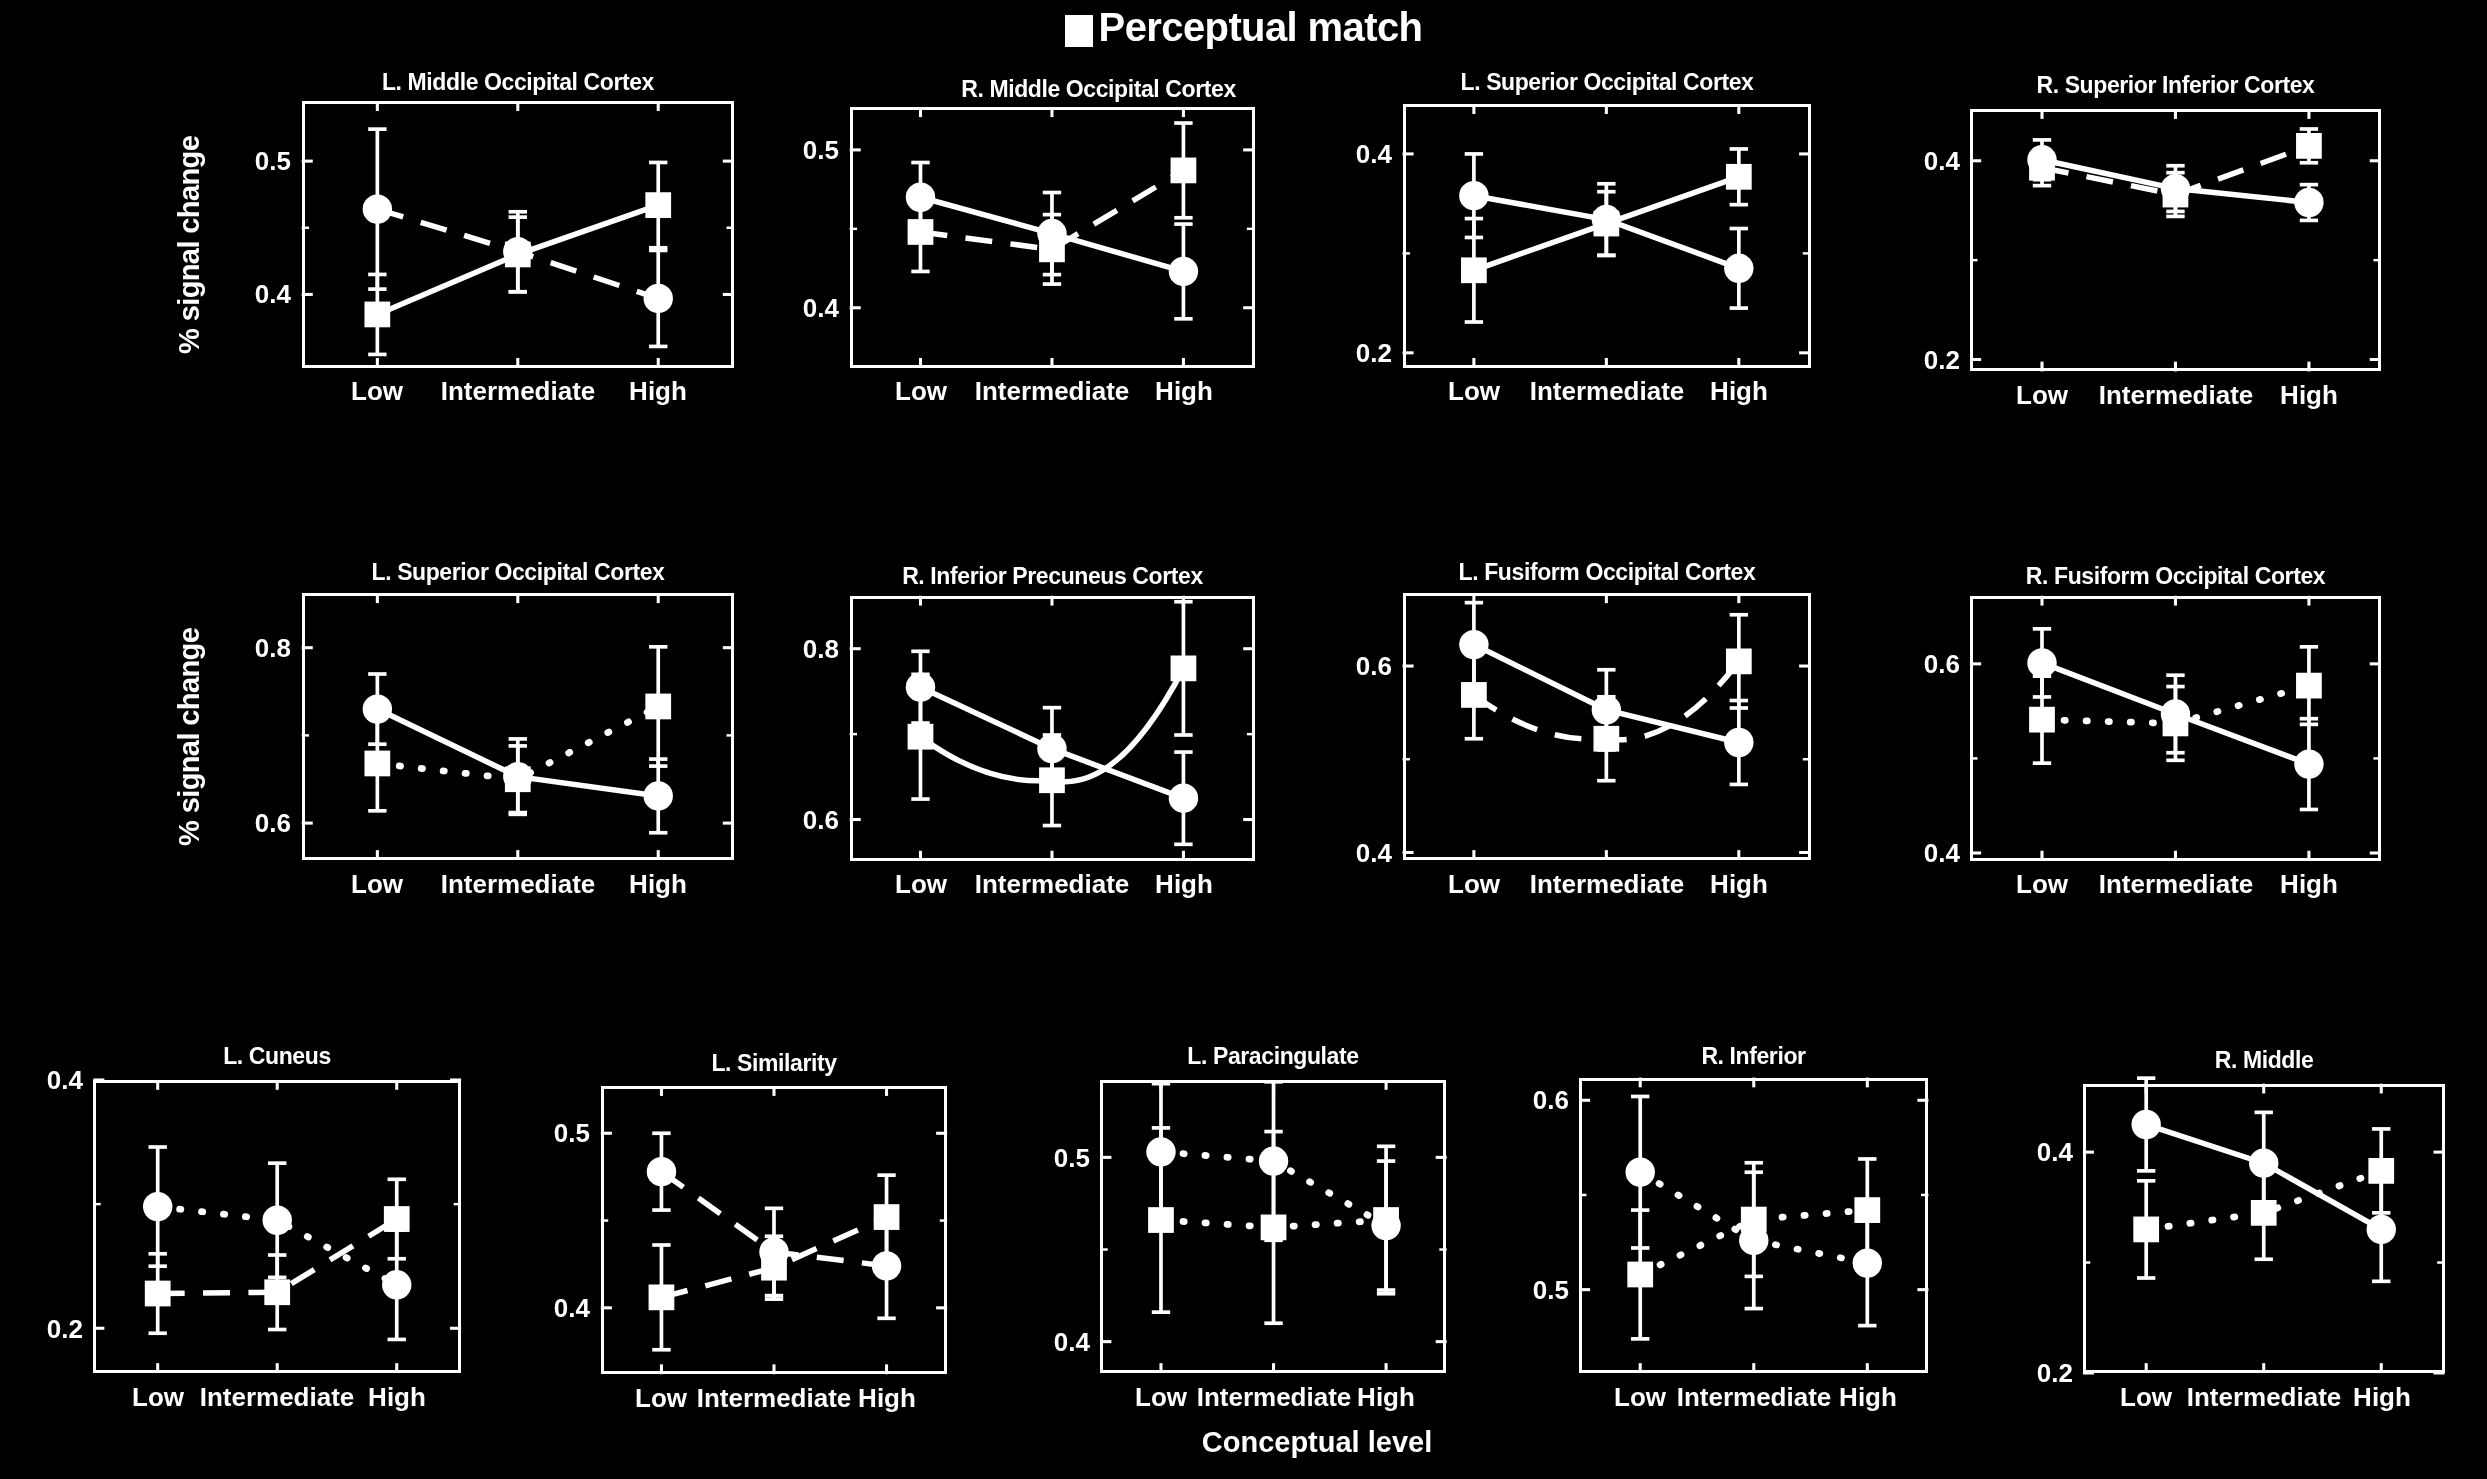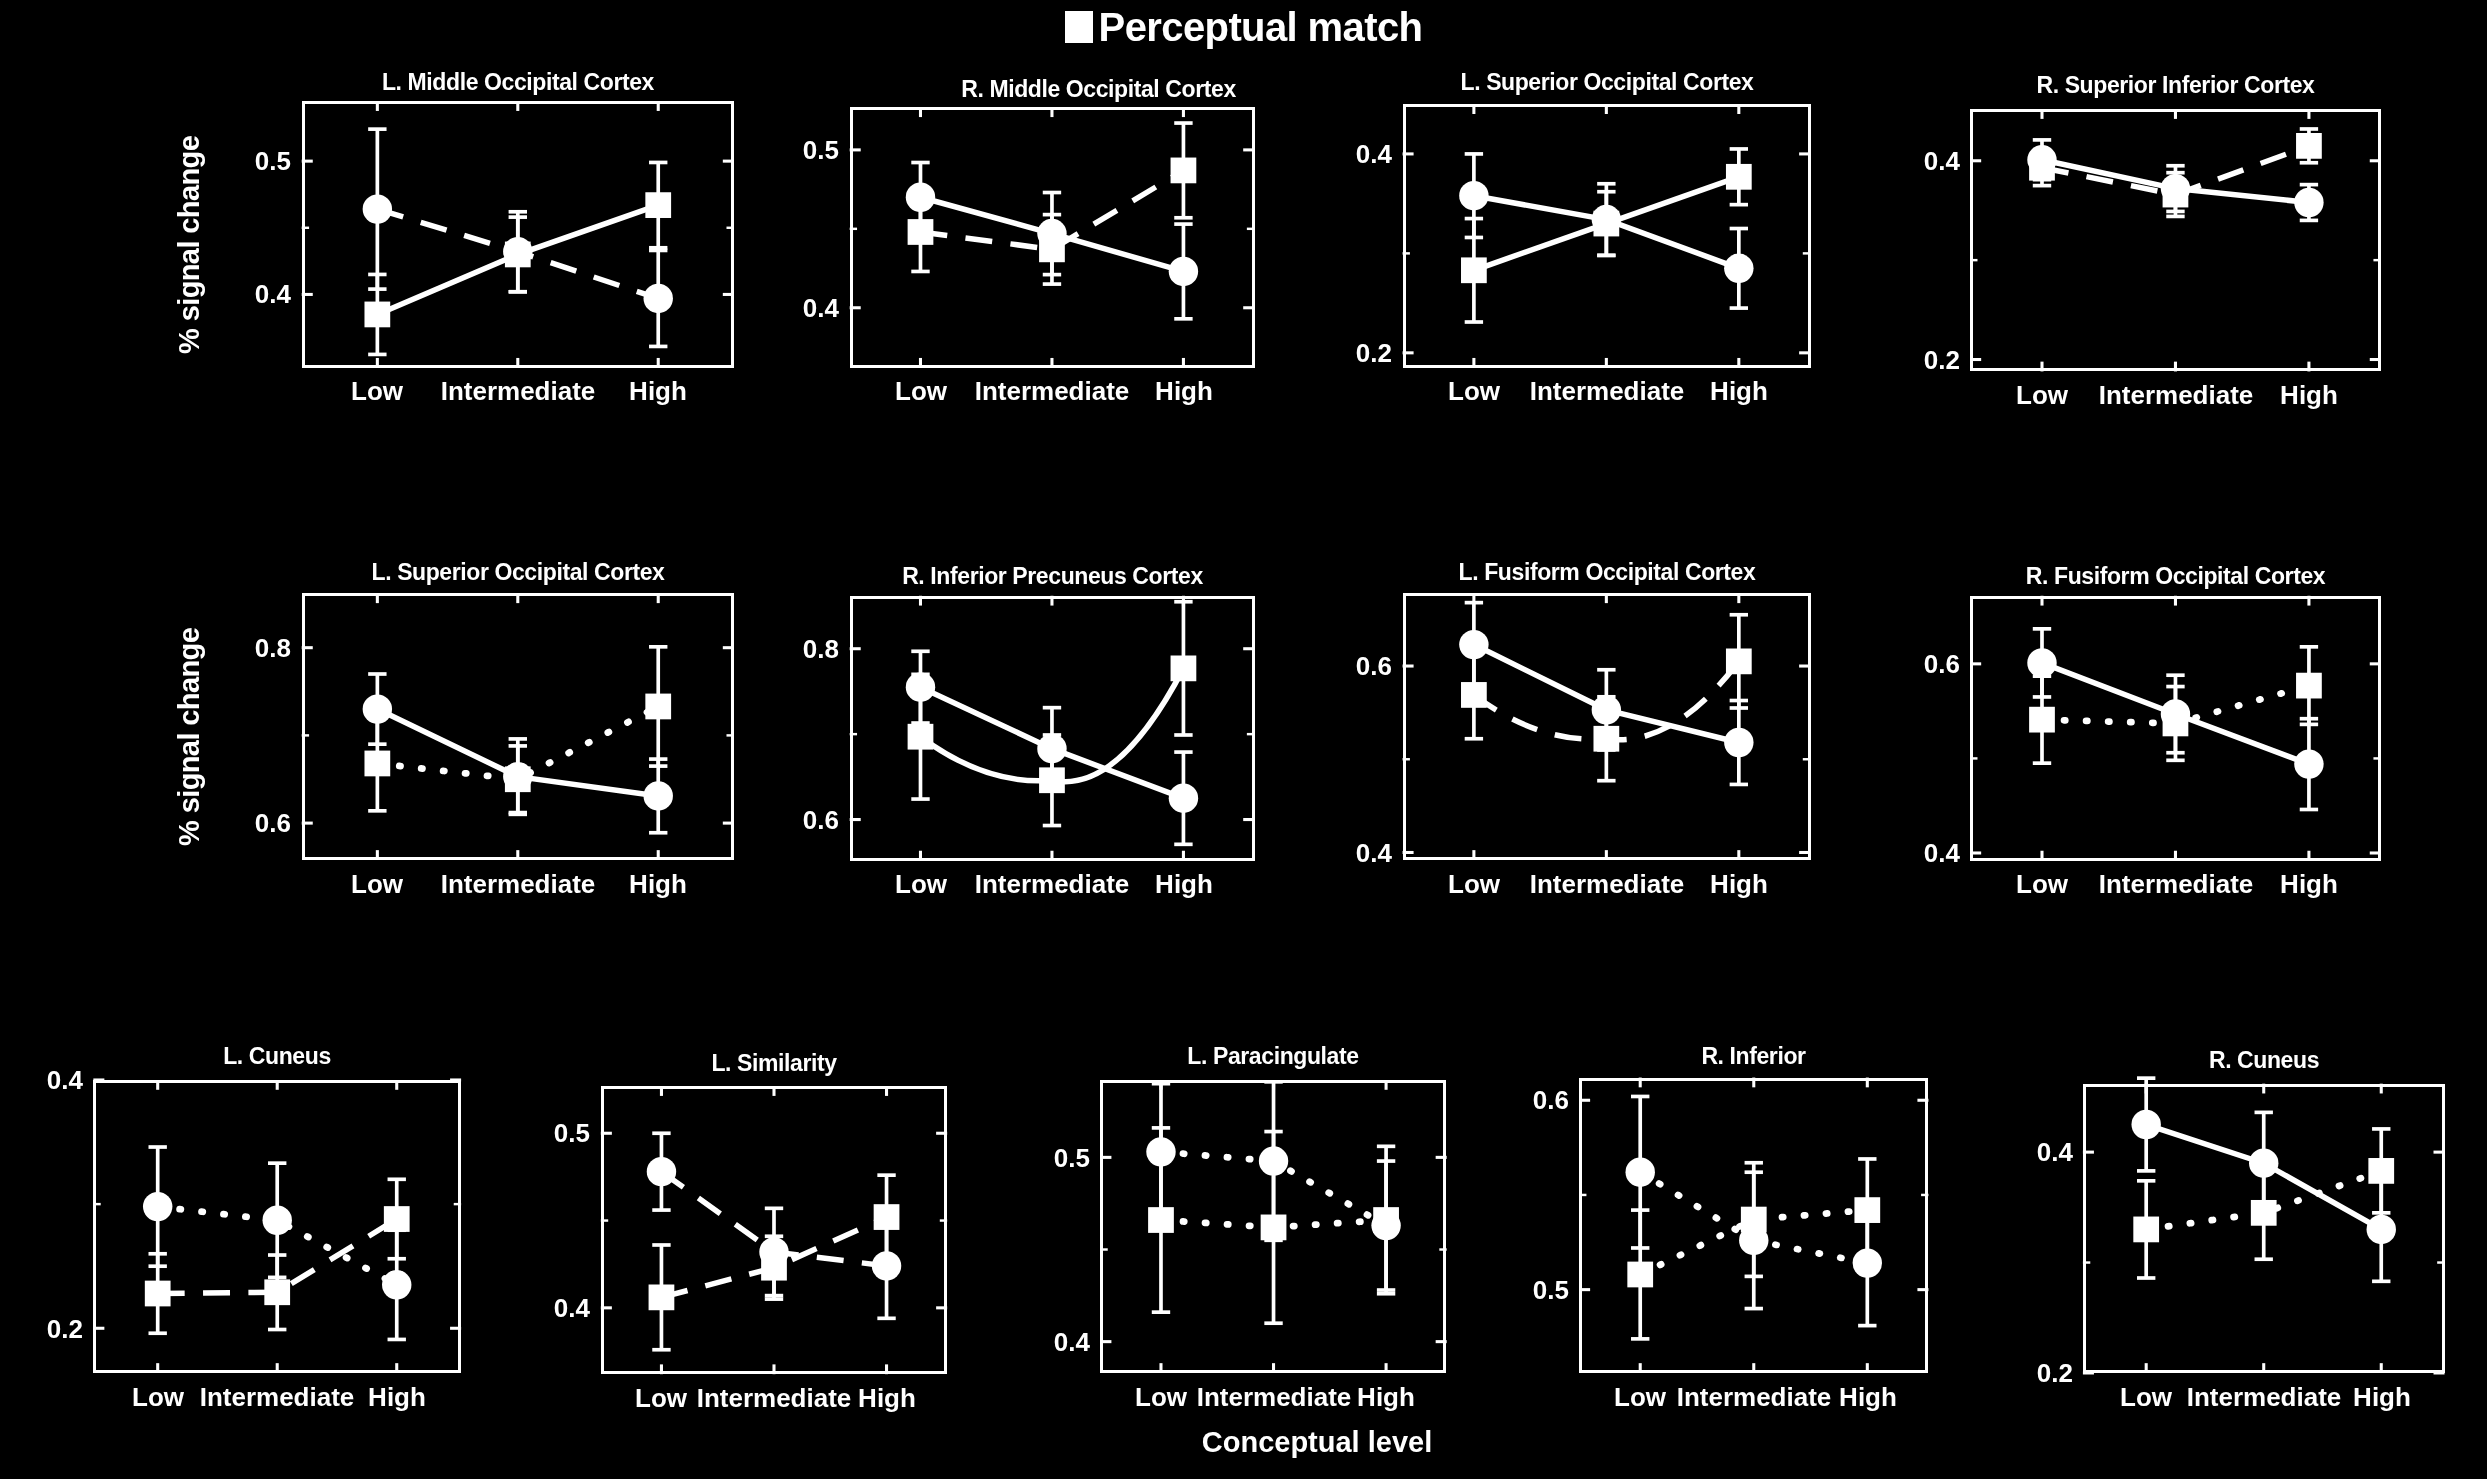--- a/index.html
+++ b/index.html
@@ -2,21 +2,21 @@
 <html style="font-size:9.8px"><head>
 <meta charset="utf-8">
 <style>
   html,body{margin:0;padding:0;background:#000;}
   body{width:2487px;height:1479px;position:relative;overflow:hidden;
        font-family:"Liberation Sans",sans-serif;color:#fff;}
 
   
   #legend{position:absolute;left:0;top:0;width:2487px;height:53px;
           display:flex;align-items:center;justify-content:center;gap:28px;}
-  .lg-item{display:flex;align-items:center;gap:6px;}
+  .lg-item{display:flex;align-items:flex-end;gap:6px;}
   .lg-sq{width:28px;height:32px;background:#fff;display:block;}
   .lg-ci{width:33px;height:34px;background:#fff;border-radius:50%;display:block;}
   .lg-tx{font-size:40px;font-weight:700;letter-spacing:-0.6px;line-height:1;}
 
   
   .panel{position:absolute;}
   .ptitle{position:absolute;left:0;width:100%;text-align:center;
           font-size:23px;font-weight:700;letter-spacing:-0.4px;white-space:nowrap;}
   .plotbox{position:absolute;border:3.1px solid #fff;box-sizing:border-box;}
   .ylab{position:absolute;font-size:29px;font-weight:700;letter-spacing:-0.6px;
@@ -624,21 +624,21 @@
         <path d="M2675.75,1912.4871794871792 L2861,2023.7179487179487 L3046.25,2060.7948717948716" fill="none" stroke="#fff" stroke-width="11" stroke-linecap="round" stroke-dasharray="2 34"></path>
         <rect x="2654.75" y="2058.3333333333335" width="42" height="42" fill="#fff"></rect>
         <rect x="2840" y="1968.730769230769" width="42" height="42" fill="#fff"></rect>
         <rect x="3025.25" y="1953.2820512820513" width="42" height="42" fill="#fff"></rect>
         <circle cx="2675.75" cy="1912.4871794871792" r="24" fill="#fff"></circle>
         <circle cx="2861" cy="2023.7179487179487" r="24" fill="#fff"></circle>
         <circle cx="3046.25" cy="2060.7948717948716" r="24" fill="#fff"></circle>
       </svg>
     </div>
     <div class="panel" style="left: 0px; top: 0px;">
-      <div class="ptitle" style="left: 2083px; top: 1047px; width: 362px;">R. Cuneus</div>
+      <div class="ptitle" style="left: 2083px; top: 1047px; width: 362px;">R. Middle</div>
       <div class="plotbox" style="left: 2083px; top: 1084px; width: 362px; height: 289px;"></div>
       <div class="ytick" style="left: 1984px; width: 89px; top: 1373px;">0.2</div>
       <div class="ytick" style="left: 1984px; width: 89px; top: 1152px;">0.4</div>
       <div class="xtick" style="left: 2146px; top: 1382px;">Low</div>
       <div class="xtick" style="left: 2264px; top: 1382px;">Intermediate</div>
       <div class="xtick" style="left: 2382px; top: 1382px;">High</div>
       <svg width="2487" height="1479" style="pointer-events: none;" viewBox="0 0 4057 2413">
         <line x1="3398" y1="2240" x2="3416" y2="2240" stroke="#fff" stroke-width="5"></line>
         <line x1="3970" y1="2240" x2="3988" y2="2240" stroke="#fff" stroke-width="5"></line>
         <line x1="3398" y1="1879.6946564885495" x2="3416" y2="1879.6946564885495" stroke="#fff" stroke-width="5"></line>

